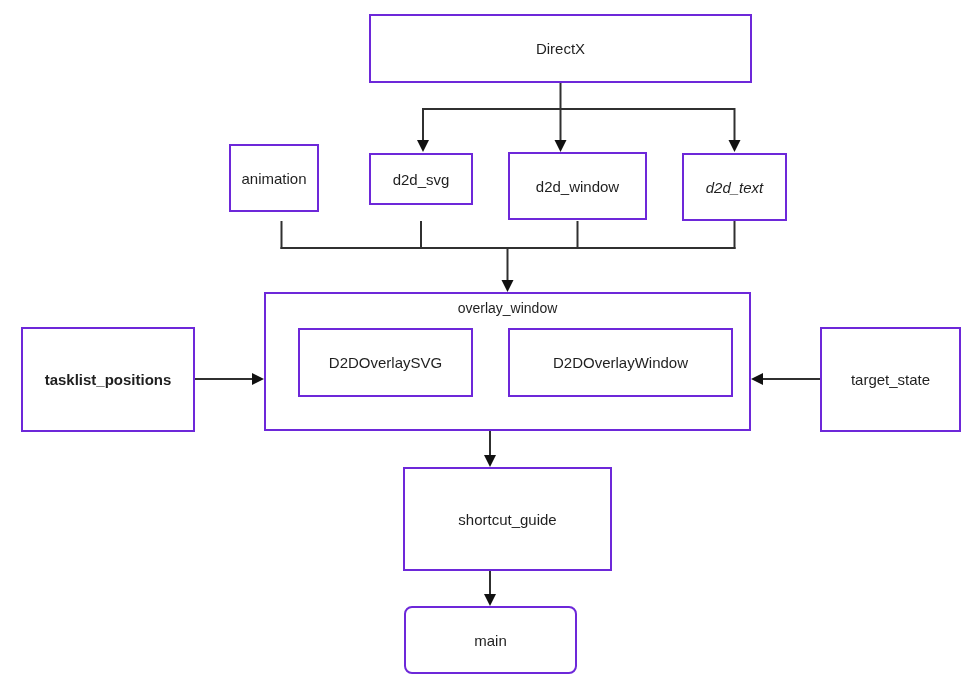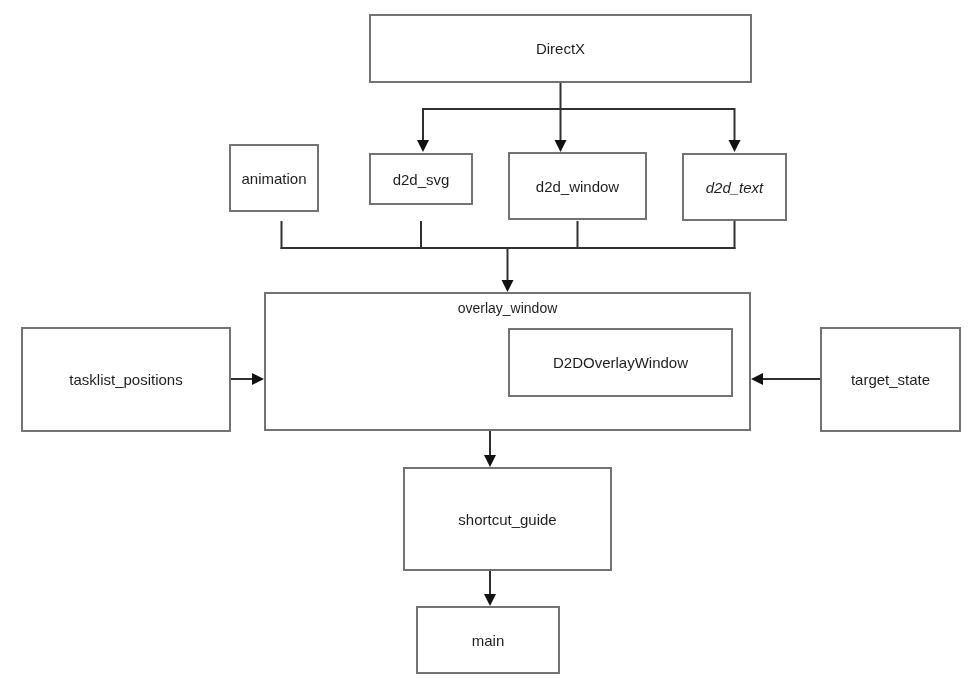--- a/index.html
+++ b/index.html
@@ -17,21 +17,21 @@
     overflow: hidden;
   }
   #connectors {
     position: absolute;
     left: 0; top: 0;
     width: 975px; height: 692px;
   }
   .node {
     position: absolute;
     box-sizing: border-box;
-    border: 2px solid #737373;
+    border: 2px solid #6d28d9;
     background: #ffffff;
     display: flex;
     align-items: center;
     justify-content: center;
     font-size: 15px;
     line-height: 1;
     text-align: center;
   }
   .node.container {
     background: transparent;
@@ -109,34 +109,37 @@
   </div>
 
   <div class="node" style="left:682px; top:153px; width:105px; height:68px;font-style:italic;">
     <span>d2d_text</span>
   </div>
 
   <div class="node container" style="left:264px; top:292px; width:487px; height:139px;">
     <span class="container-label">overlay_window</span>
   </div>
 
+  <div class="node" style="left:298px; top:328px; width:175px; height:69px;">
+    <span>D2DOverlaySVG</span>
+  </div>
 
   <div class="node" style="left:508px; top:328px; width:225px; height:69px;">
     <span>D2DOverlayWindow</span>
   </div>
 
-  <div class="node" style="left:21px; top:327px; width:210px; height:105px;">
+  <div class="node" style="left:21px; top:327px; width:174px; height:105px;font-weight:bold;">
     <span>tasklist_positions</span>
   </div>
 
   <div class="node" style="left:820px; top:327px; width:141px; height:105px;">
     <span>target_state</span>
   </div>
 
   <div class="node" style="left:403px; top:467px; width:209px; height:104px;">
     <span>shortcut_guide</span>
   </div>
 
-  <div class="node" style="left:416px; top:606px; width:144px; height:68px;">
+  <div class="node" style="left:404px; top:606px; width:173px; height:68px;border-radius:8px;">
     <span>main</span>
   </div>
 
 </div>
 
 </body></html>

